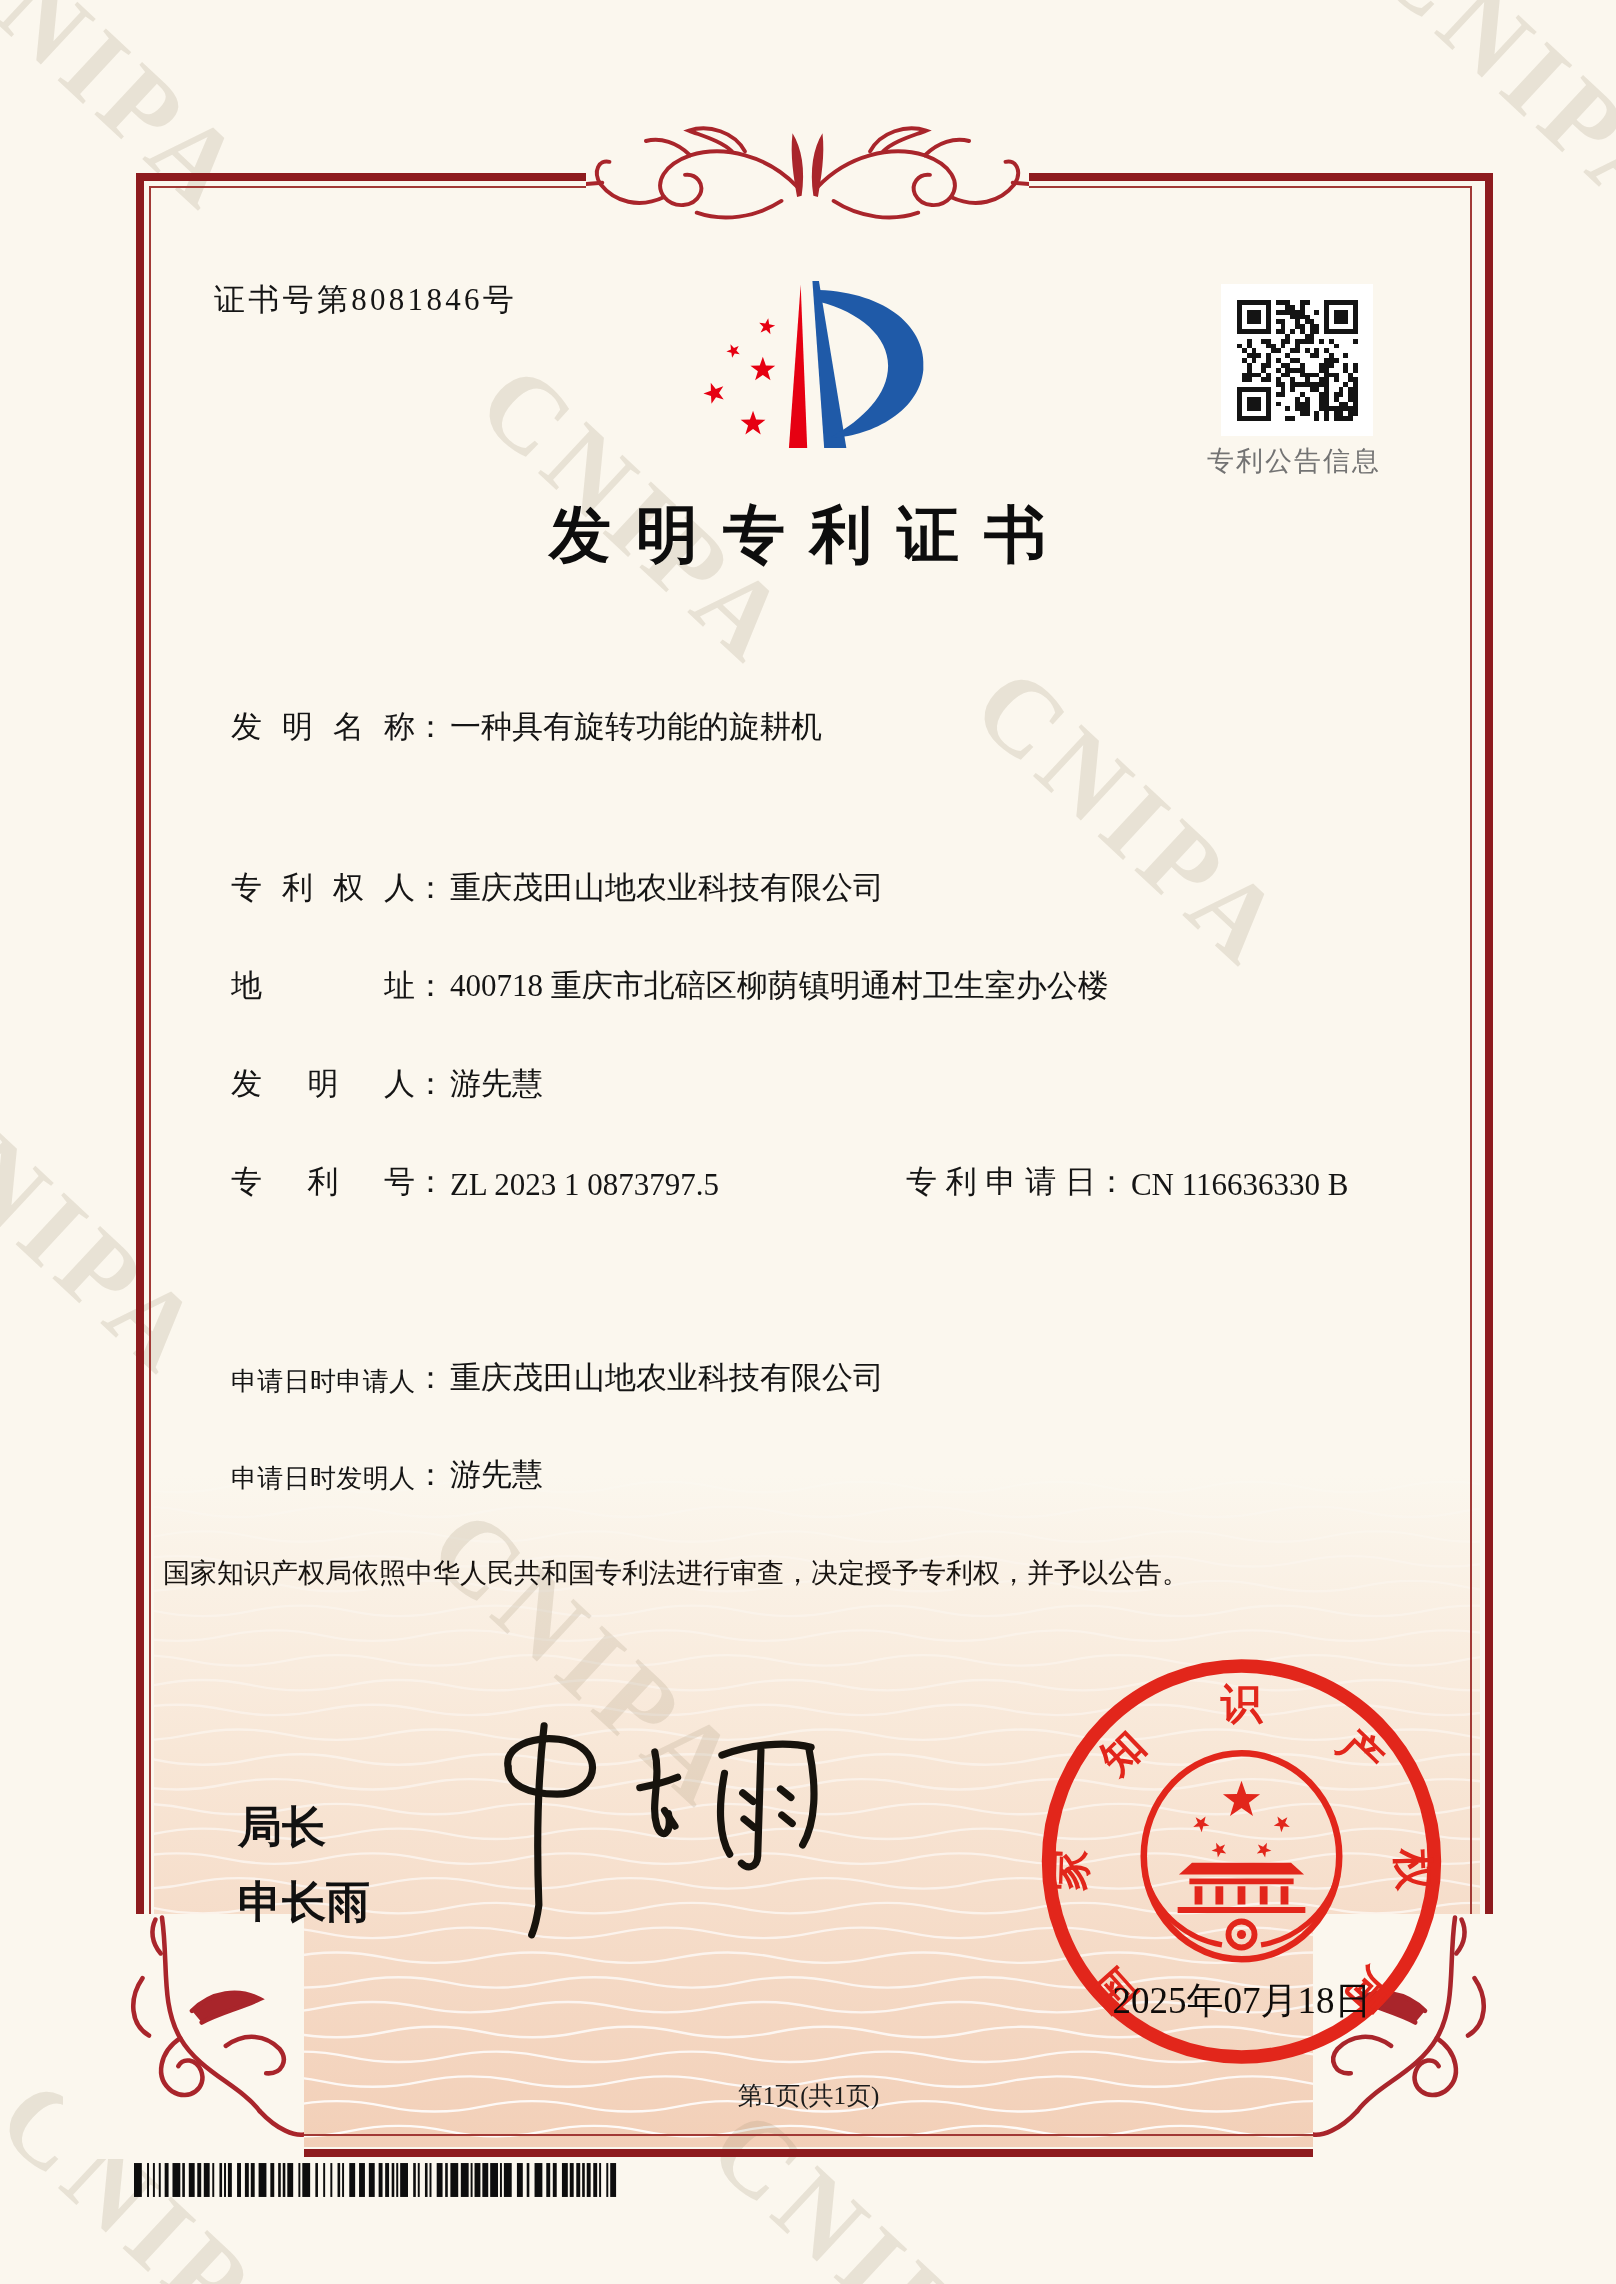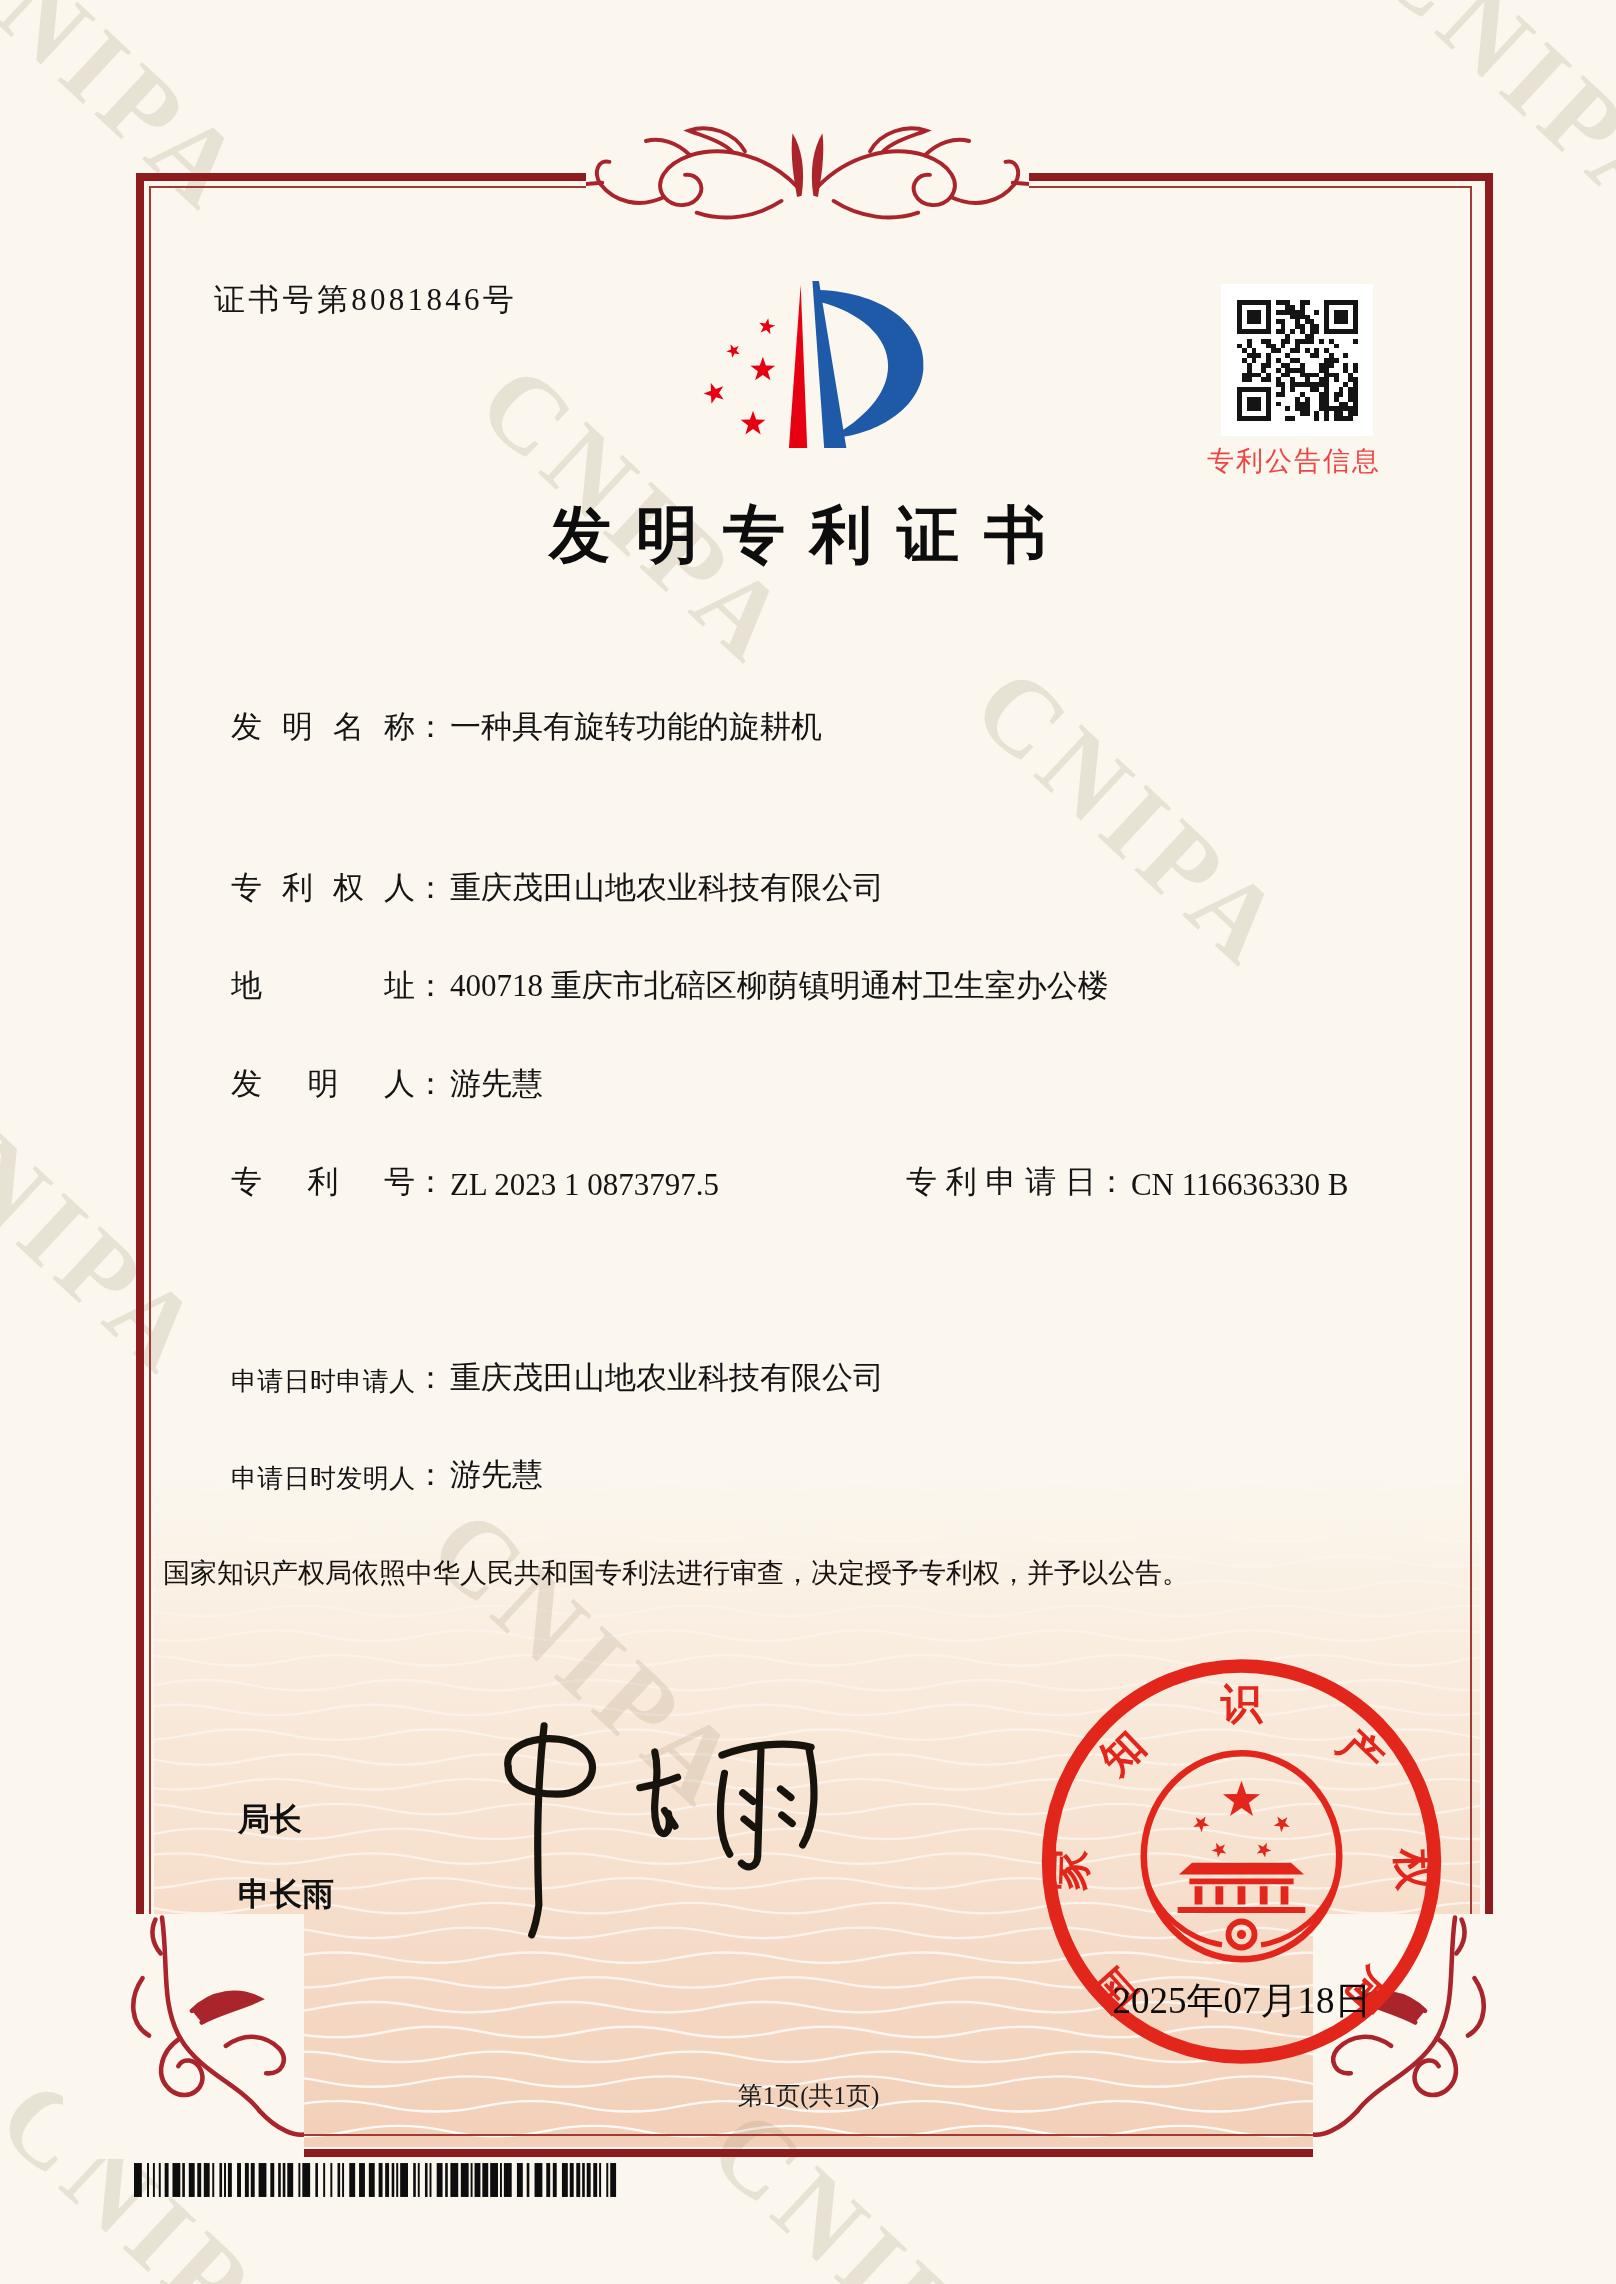--- a/index.html
+++ b/index.html
@@ -41,21 +41,21 @@
   
   .ornament-top{position:absolute; z-index:4; left:586px; top:103px; width:443px; height:162px; background:#fbf7ee;}
   .corner{position:absolute; z-index:4; width:241px; height:245px; background:#fbf7ee;}
   .corner.bl{left:63px;  top:1914px;}
   .corner.br{left:1313px; top:1914px; transform:scaleX(-1);}
   
   .cert-no{position:absolute; z-index:5; left:214px; top:279px; font-size:31px; letter-spacing:3.3px;}
   .logo{position:absolute; z-index:5; left:678px; top:273px;}
   .qr-box{position:absolute; z-index:5; left:1221px; top:284px; width:152px; height:152px; background:#ffffff;}
   .qr-svg{position:absolute; left:15.6px; top:15.6px;}
-  .qr-caption{position:absolute; z-index:5; left:1206px; top:443px; width:176px; text-align:center; font-size:27px; letter-spacing:2px; color:#ef4444;}
+  .qr-caption{position:absolute; z-index:5; left:1206px; top:443px; width:176px; text-align:center; font-size:27px; letter-spacing:2px; color:#737373;}
   .title{
     position:absolute; z-index:5; left:126px; top:493px; width:1343px;
     text-align:center; font-size:62px; font-weight:bold;
     letter-spacing:25px; text-indent:25px; color:#0d0d0d;
   }
   
   .row{position:absolute; z-index:5; left:231px; font-size:31px; white-space:nowrap;margin-top:29px;}
   .row.rcol{left:906px;}
   .lbl{
     display:inline-block; width:184px;
@@ -63,21 +63,21 @@
     vertical-align:bottom;
   }
   .rcol .lbl{width:190px;}
   .lbl.small{font-size:26px;}
   .colon{display:inline-block; width:31px; vertical-align:bottom;}
   .val{margin-left:3.9px;}
   
   .legal{position:absolute; z-index:5; left:163px; width:1291px; font-size:27px; color:#171310;}
   
   .director-label,.director-name{
-    position:absolute; z-index:5; left:238px; font-size:32px; font-weight:bold;
+    position:absolute; z-index:5; left:238px; font-size:44px; font-weight:bold;
     font-family:Liberation Serif, serif; color:#111;
   }
   .sig-svg{position:absolute; z-index:6; left:404px; top:1690px;}
   
   .seal-svg{position:absolute; z-index:6; left:1033px; top:1653px;}
   .seal-date{position:absolute; z-index:7; left:1079px; top:1976px; width:326px; text-align:center; font-size:37px; color:#0e0c0a;}
   
   .footer{position:absolute; z-index:5; left:137px; top:2079px; width:1343px; text-align:center; font-size:25px; color:#1b1b1b;}
   .barcode-svg{position:absolute; z-index:5; left:134px; top:2163px;}
 </style>

